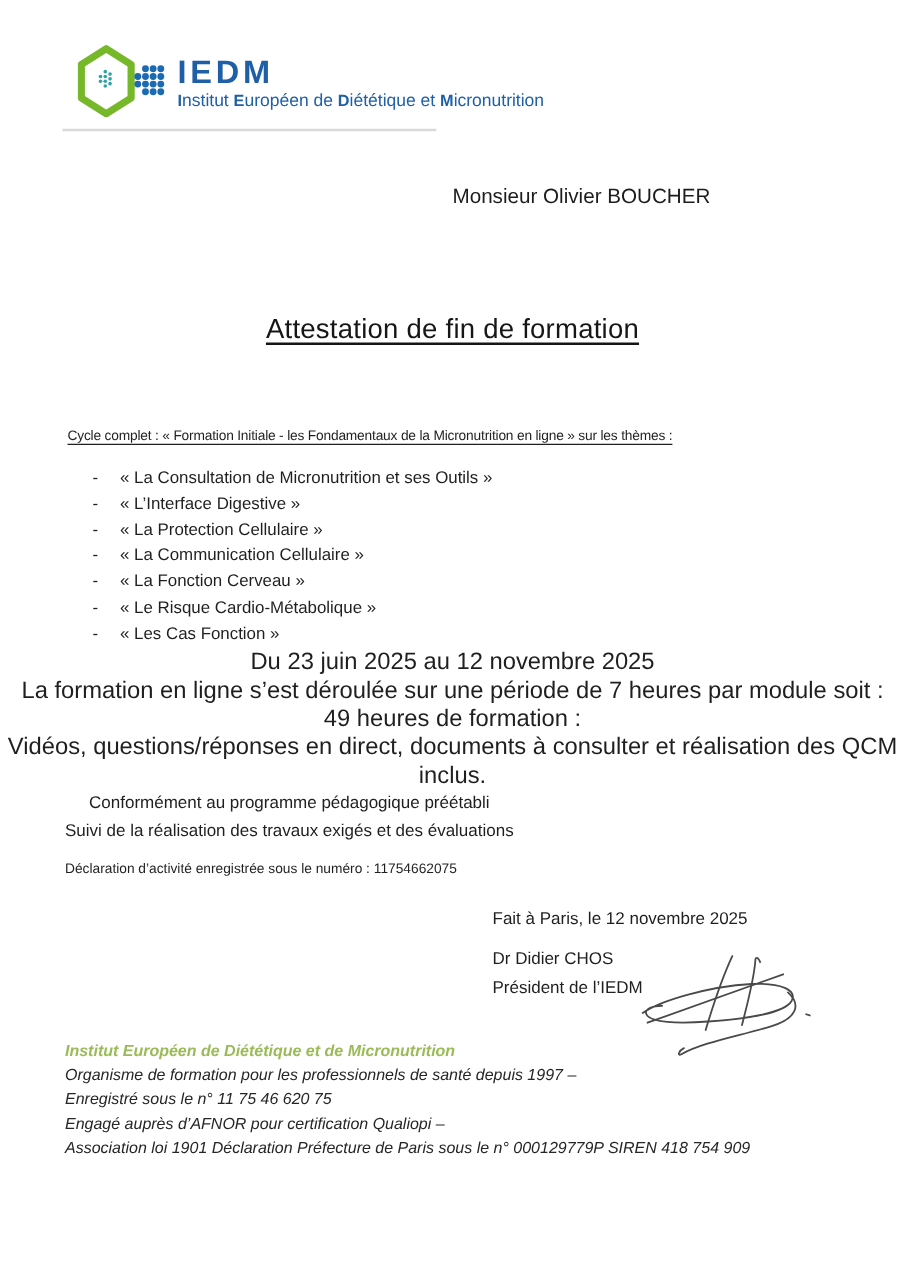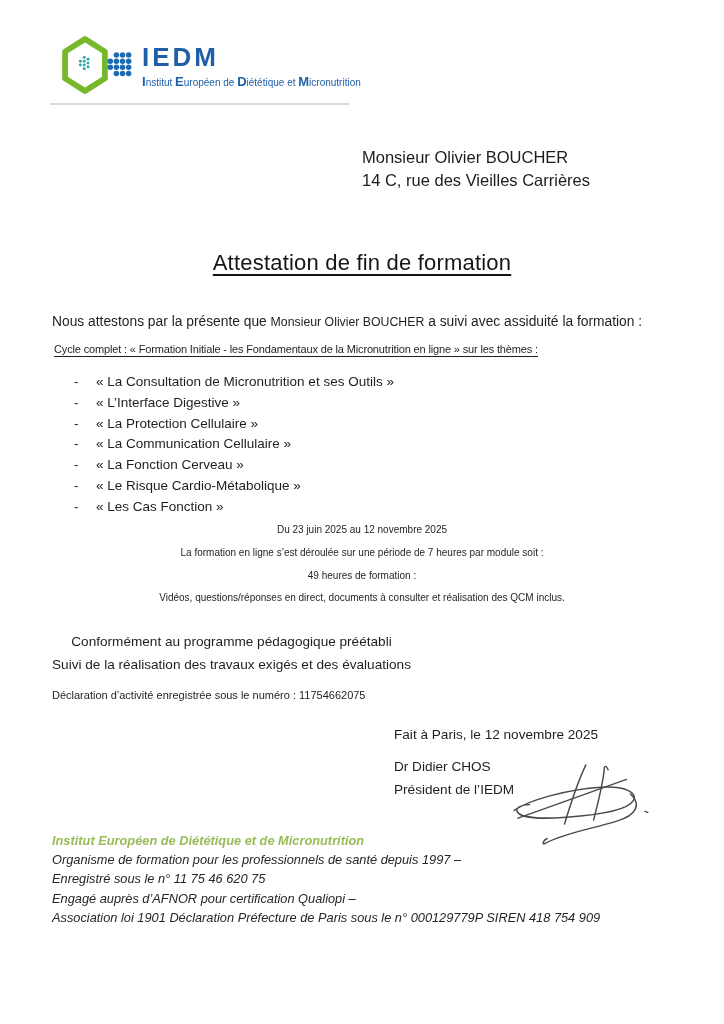--- a/index.html
+++ b/index.html
@@ -33,21 +33,21 @@
     letter-spacing: 3px;
     color: #1F5FA8;
     line-height: 26px;
   }
   .logo-tagline {
     margin-top: 2px;
     color: #1F5FA8;
     white-space: nowrap;
   }
   .logo-tagline .tl-big  { font-size: 13px; font-weight: 700; }
-  .logo-tagline .tl-small{ font-size: 10px; font-weight: 400; }
+  .logo-tagline .tl-small{ font-size: 14px; font-weight: 400; }
 
   .logo-divider {
     position: absolute;
     left: 50px;
     top: 103px;
     width: 299px;
     height: 2px;
     background: #d9d9d9;
   }
 
@@ -118,21 +118,21 @@
   }
   .theme .dash { width: 22px; flex: 0 0 auto; }
 
   
   .period {
     position: absolute;
     left: 0;
     top: 519px;
     width: 724px;
     text-align: center;
-    font-size: 10px;
+    font-size: 19px;
     line-height: 22.8px;
   }
 
   
   .compliance {
     position: absolute;
     left: 52px;
     top: 630px;
     font-size: 13.6px;
     line-height: 23px;
@@ -220,26 +220,24 @@
     </svg>
     <div class="logo-textcol">
       <div class="logo-acronym">IEDM</div>
       <div class="logo-tagline"><span class="tl-big">I</span><span class="tl-small">nstitut </span><span class="tl-big">E</span><span class="tl-small">uropéen de </span><span class="tl-big">D</span><span class="tl-small">iététique et </span><span class="tl-big">M</span><span class="tl-small">icronutrition</span></div>
     </div>
   </header>
   <div class="logo-divider"></div>
 
   <div class="address">
     <div>Monsieur Olivier BOUCHER</div>
-    <div>14 C, rue des Vieilles Carrières</div>
   </div>
 
   <h1 class="title">Attestation de fin de formation</h1>
 
-  <p class="intro"><span>Nous attestons par la présente que </span><span class="intro-name">Monsieur Olivier BOUCHER</span><span> a suivi avec assiduité la formation :</span></p>
 
   <p class="cycle">Cycle complet : « Formation Initiale - les Fondamentaux de la Micronutrition en ligne » sur les thèmes :</p>
 
   <ul class="themes">
     <li class="theme">
         <span class="dash">-</span>
         <span>« La Consultation de Micronutrition et ses Outils »</span>
       </li>
     <li class="theme">
         <span class="dash">-</span>

